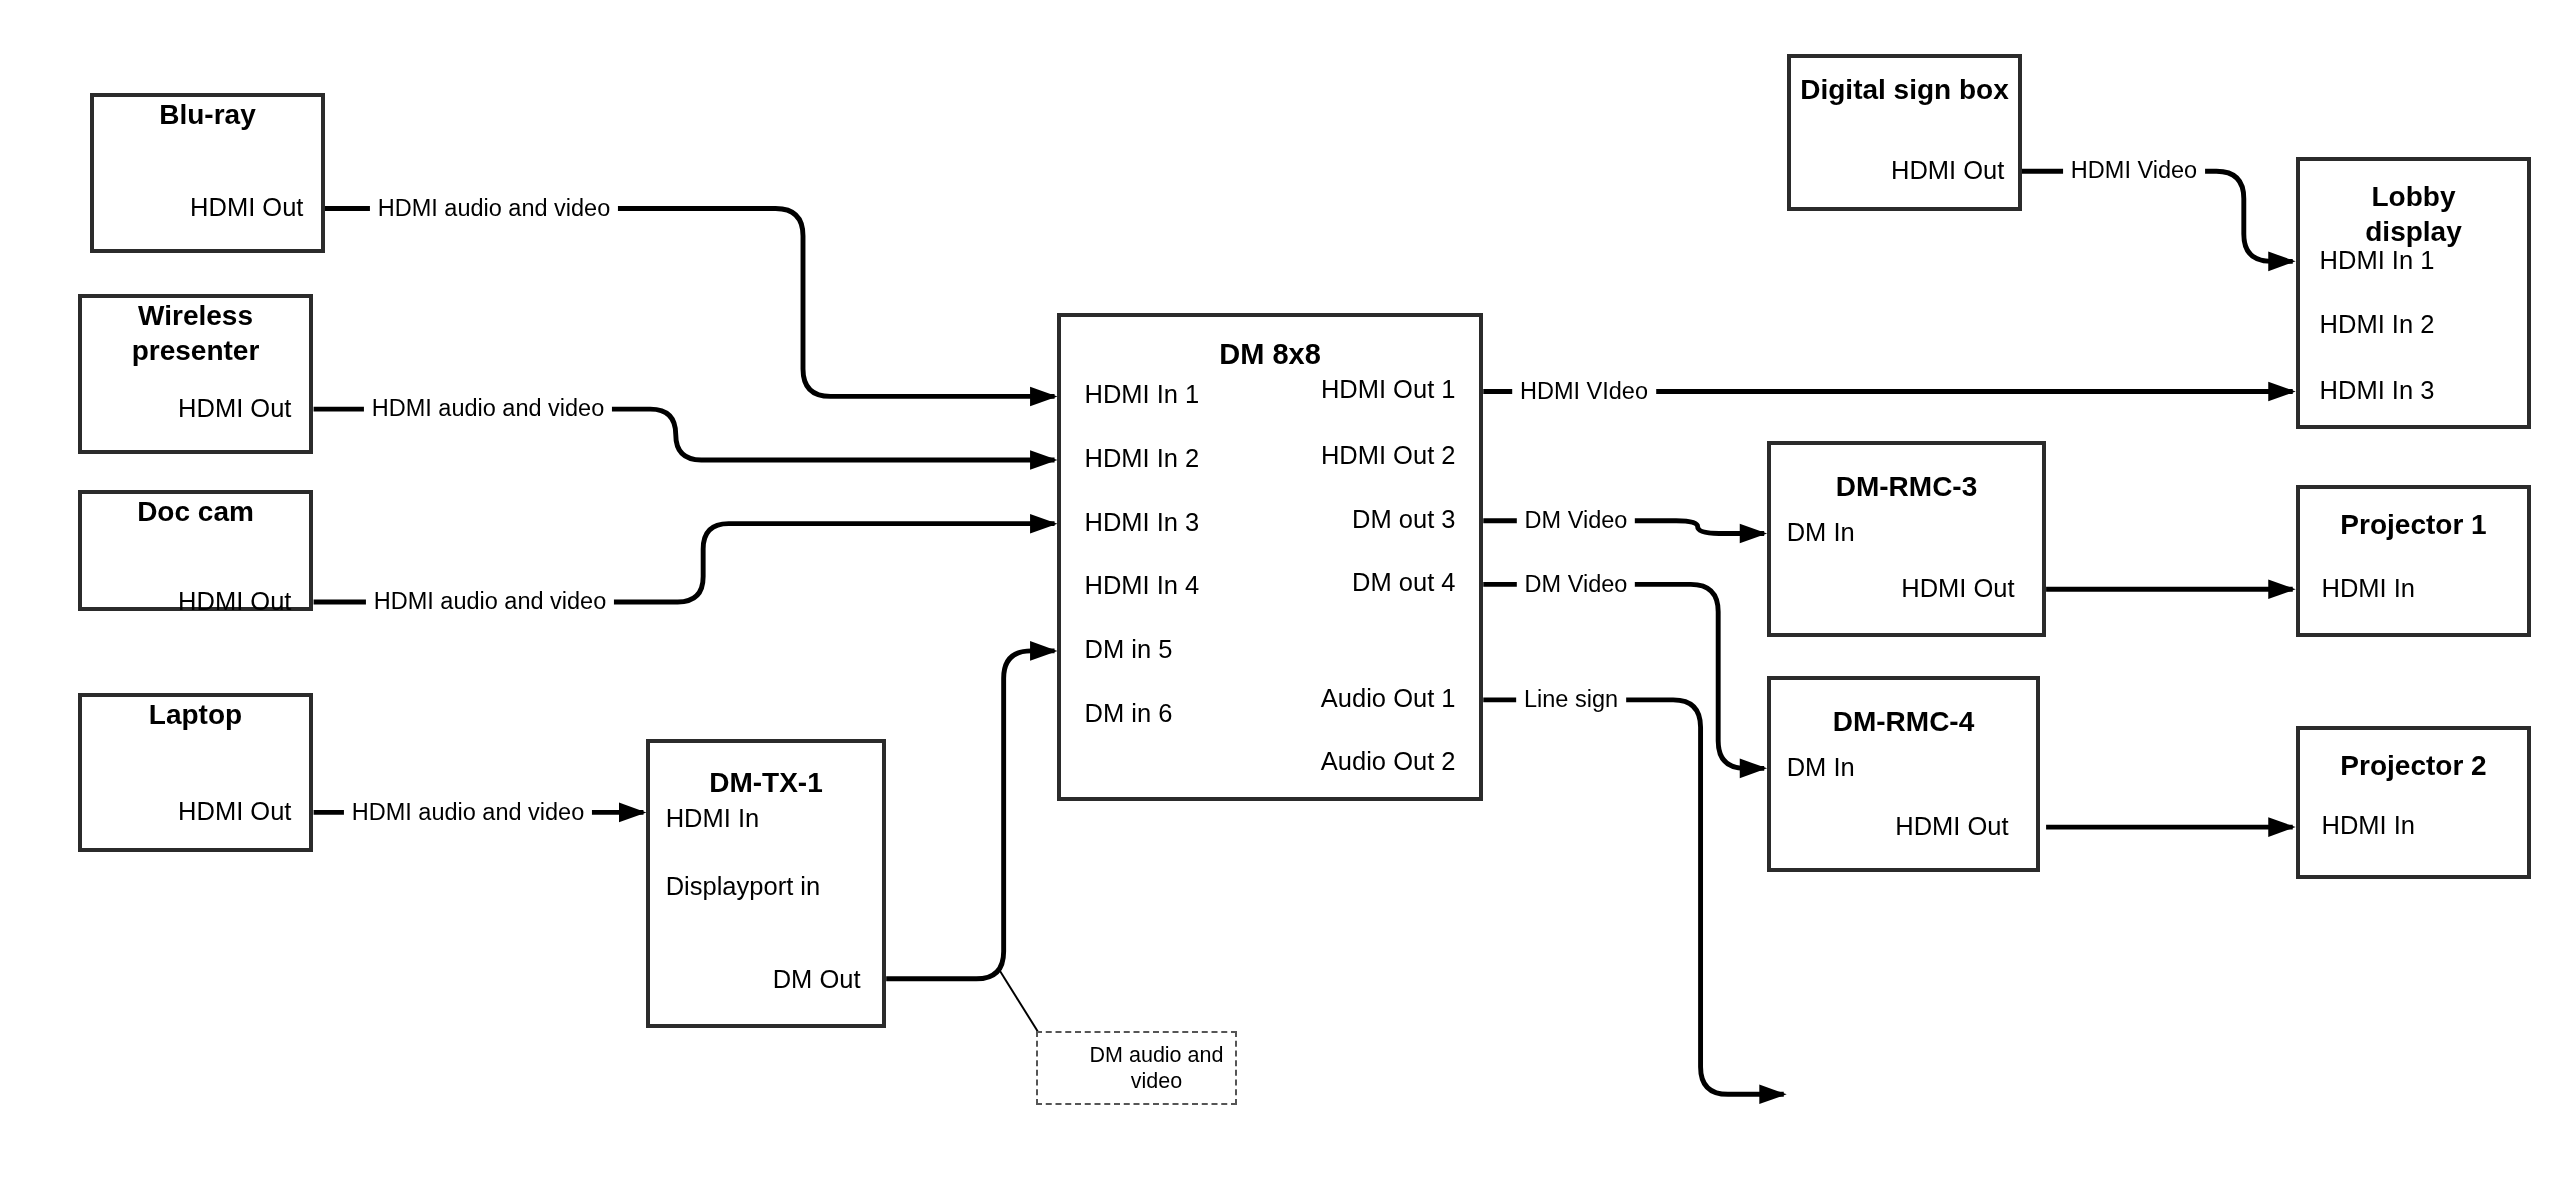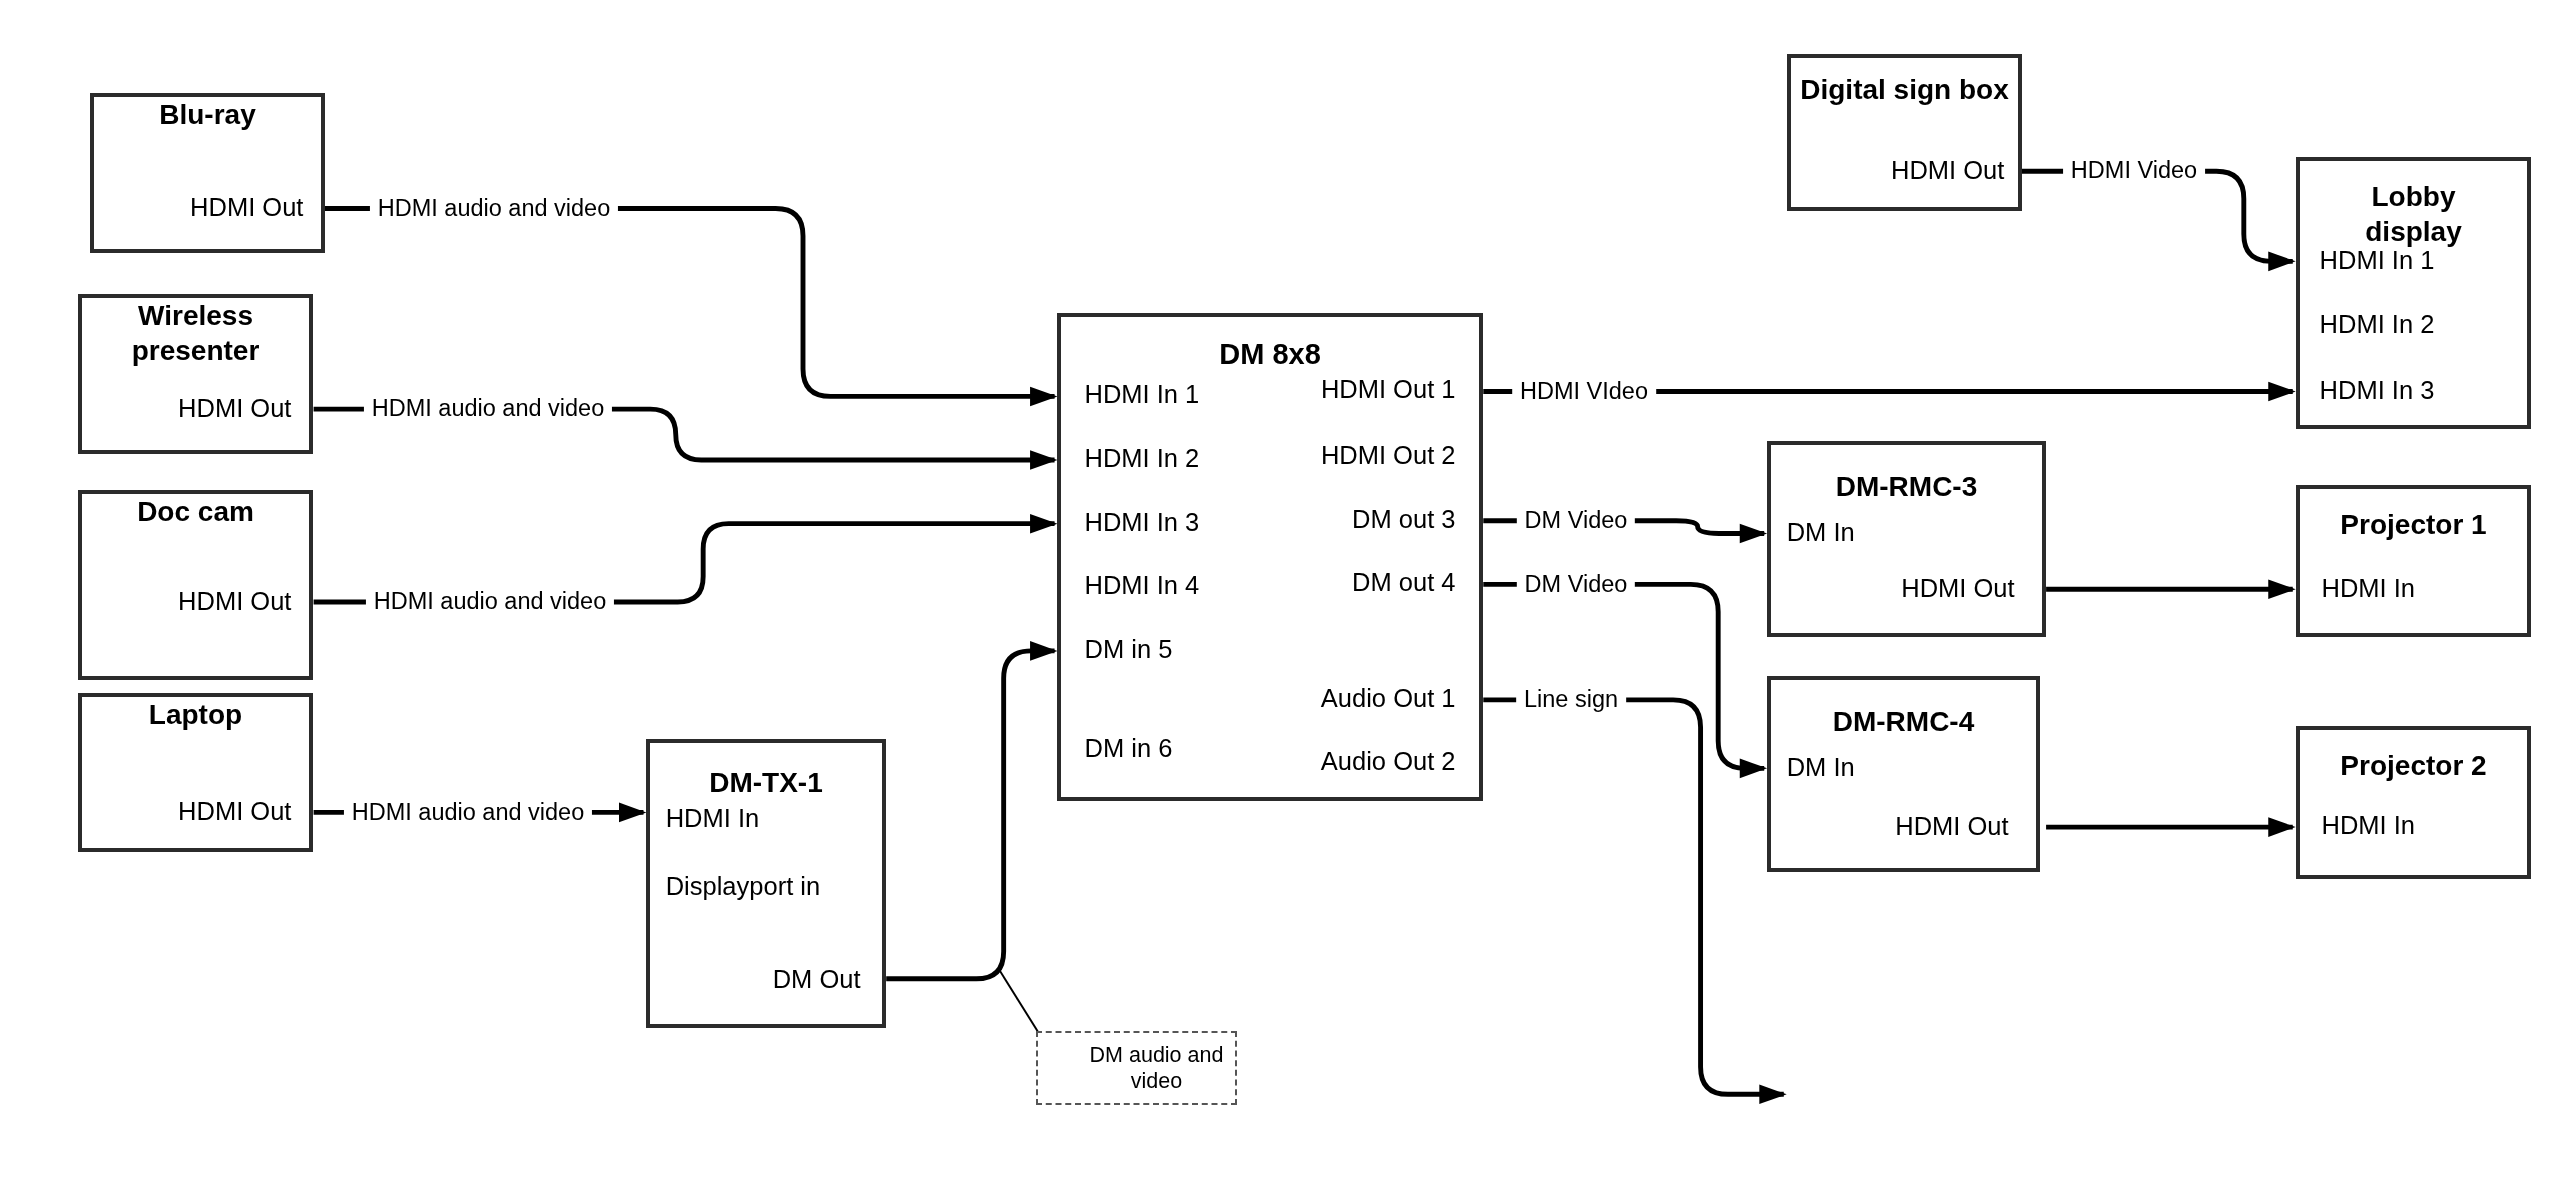--- a/index.html
+++ b/index.html
@@ -64,21 +64,21 @@
   <div class="node" style="left:78px;top:93px;width:235px;height:160px;margin-left:12px;">
     <div class="title">Blu-ray</div>
     <div class="port pr" style="right:17.6px;top:111px;">HDMI Out</div>
   </div>
 
   <div class="node" style="left:78px;top:294px;width:235px;height:160px;">
     <div class="title">Wireless presenter</div>
     <div class="port pr" style="right:17.6px;top:111px;">HDMI Out</div>
   </div>
 
-  <div class="node" style="left:78px;top:490px;width:235px;height:190px;">
+  <div class="node" style="left:78px;top:490px;width:235px;height:121px;">
     <div class="title">Doc cam</div>
     <div class="port pr" style="right:17.6px;top:108px;">HDMI Out</div>
   </div>
 
   <div class="node" style="left:78px;top:693px;width:235px;height:159px;">
     <div class="title">Laptop</div>
     <div class="port pr" style="right:17.6px;top:115px;">HDMI Out</div>
   </div>
 
   <div class="node" style="left:646px;top:739px;width:240px;height:289px;">
@@ -88,21 +88,21 @@
     <div class="port pr" style="right:21.5px;top:237px;">DM Out</div>
   </div>
 
   <div class="node" style="left:1057px;top:313px;width:426px;height:488px;">
     <div class="title" style="top:19.6px;font-size:29px;">DM 8x8</div>
     <div class="port" style="left:23.5px;top:78px;">HDMI In 1</div>
     <div class="port" style="left:23.5px;top:142px;">HDMI In 2</div>
     <div class="port" style="left:23.5px;top:206px;">HDMI In 3</div>
     <div class="port" style="left:23.5px;top:269px;">HDMI In 4</div>
     <div class="port" style="left:23.5px;top:333px;">DM in 5</div>
-    <div class="port" style="left:23.5px;top:397px;margin-top:35px;">DM in 6</div>
+    <div class="port" style="left:23.5px;top:397px;">DM in 6</div>
     <div class="port pr" style="right:23.5px;top:73px;">HDMI Out 1</div>
     <div class="port pr" style="right:23.5px;top:139px;">HDMI Out 2</div>
     <div class="port pr" style="right:23.5px;top:203px;">DM out 3</div>
     <div class="port pr" style="right:23.5px;top:266px;">DM out 4</div>
     <div class="port pr" style="right:23.5px;top:382px;">Audio Out 1</div>
     <div class="port pr" style="right:23.5px;top:445px;">Audio Out 2</div>
   </div>
 
   <div class="node" style="left:1787px;top:54px;width:235px;height:157px;">
     <div class="title" style="top:13.7px;">Digital sign box</div>

